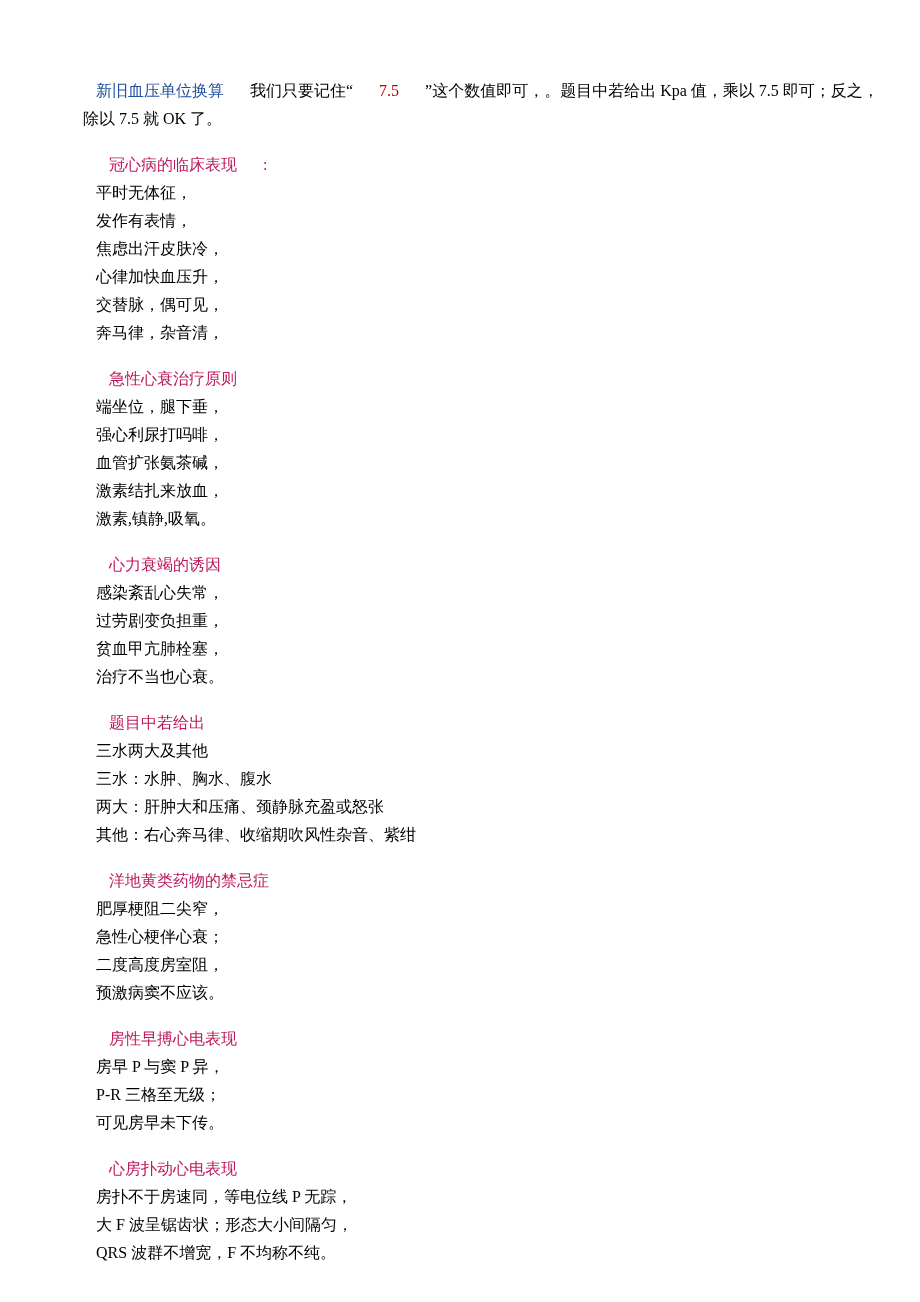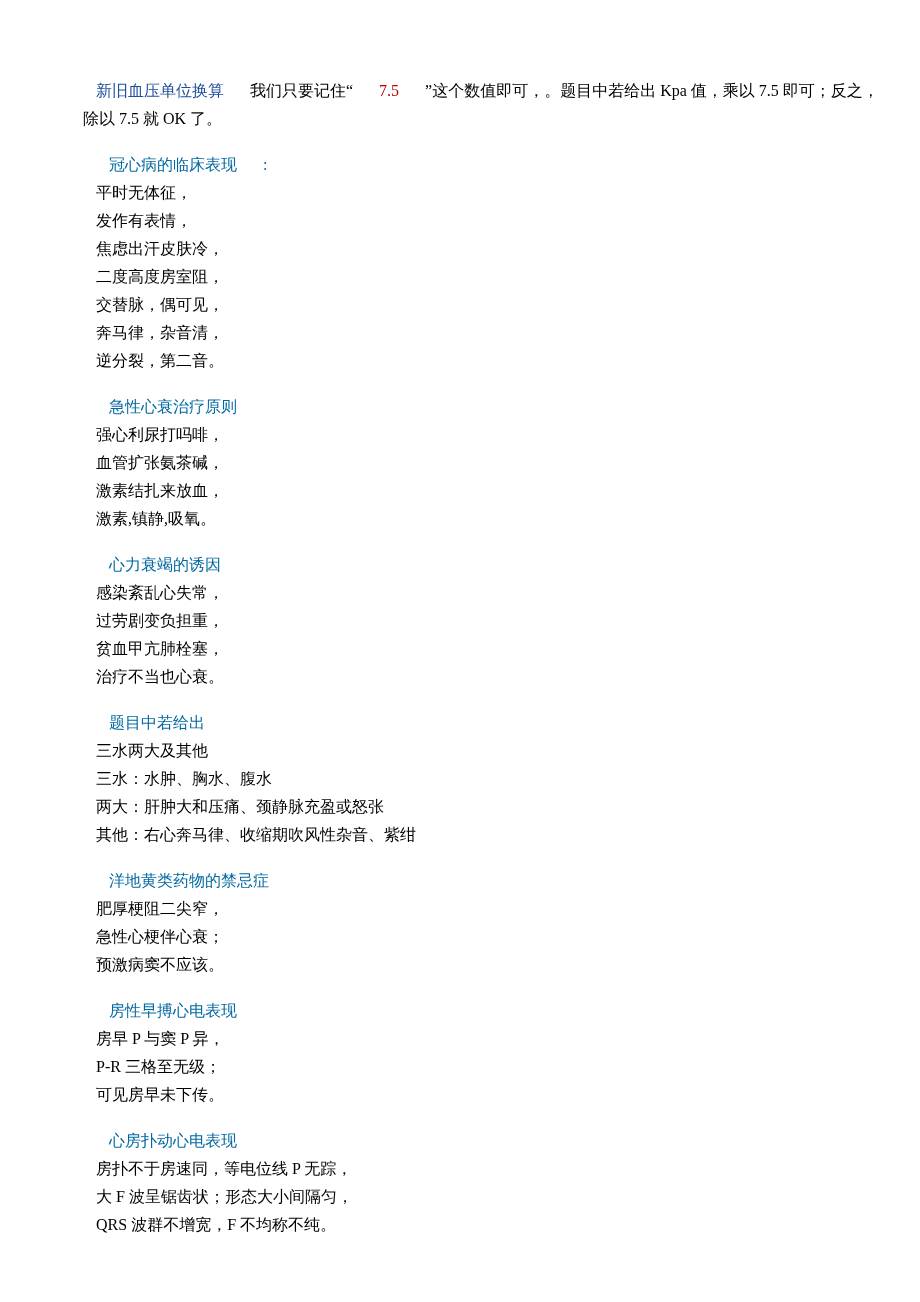--- a/index.html
+++ b/index.html
@@ -7,21 +7,21 @@
       font-family: "SimSun", "宋体", serif;
       font-size: 16px;
       line-height: 1.75;
       background: #fff;
       color: #000;
       padding: 38px 44px;
       width: 920px;
     }
     .section { margin-bottom: 18px; }
     .heading {
-      color: #0369a1;
+      color: #be185d;
     }
     .red { color: #c00000; }
     p { margin: 0; }
     .intro .heading { color: #1f4e9c; }
     .intro { margin-bottom: 18px; }
   </style>
 </head>
 <body>
 
 <div class="intro">
@@ -29,27 +29,27 @@
     <span class="heading">新旧血压单位换算</span><span>我们只要记住“</span><span class="red">7.5</span><span>”这个数值即可，。题目中若给出 Kpa 值，乘以 7.5 即可；反之，除以 7.5 就 OK 了。</span>
   </p>
 </div>
 
 <div id="sections-container">
     <div class="section">
       <p><span class="heading">冠心病的临床表现</span><span class="heading">:</span></p>
       <p>平时无体征，</p>
       <p>发作有表情，</p>
       <p>焦虑出汗皮肤冷，</p>
-      <p>二度高度房室阻，</p>
+      <p>心律加快血压升，</p>
       <p>交替脉，偶可见，</p>
       <p>奔马律，杂音清，</p>
-      <p>逆分裂，第二音。</p>
     </div>
     <div class="section">
       <p><span class="heading">急性心衰治疗原则</span></p>
+      <p>端坐位，腿下垂，</p>
       <p>强心利尿打吗啡，</p>
       <p>血管扩张氨茶碱，</p>
       <p>激素结扎来放血，</p>
       <p>激素,镇静,吸氧。</p>
     </div>
     <div class="section">
       <p><span class="heading">心力衰竭的诱因</span></p>
       <p>感染紊乱心失常，</p>
       <p>过劳剧变负担重，</p>
       <p>贫血甲亢肺栓塞，</p>
@@ -59,20 +59,21 @@
       <p><span class="heading">题目中若给出</span></p>
       <p>三水两大及其他</p>
       <p>三水：水肿、胸水、腹水</p>
       <p>两大：肝肿大和压痛、颈静脉充盈或怒张</p>
       <p>其他：右心奔马律、收缩期吹风性杂音、紫绀</p>
     </div>
     <div class="section">
       <p><span class="heading">洋地黄类药物的禁忌症</span></p>
       <p>肥厚梗阻二尖窄，</p>
       <p>急性心梗伴心衰；</p>
+      <p>二度高度房室阻，</p>
       <p>预激病窦不应该。</p>
     </div>
     <div class="section">
       <p><span class="heading">房性早搏心电表现</span></p>
       <p>房早 P 与窦 P 异，</p>
       <p>P-R 三格至无级；</p>
       <p>可见房早未下传。</p>
     </div>
     <div class="section">
       <p><span class="heading">心房扑动心电表现</span></p>

